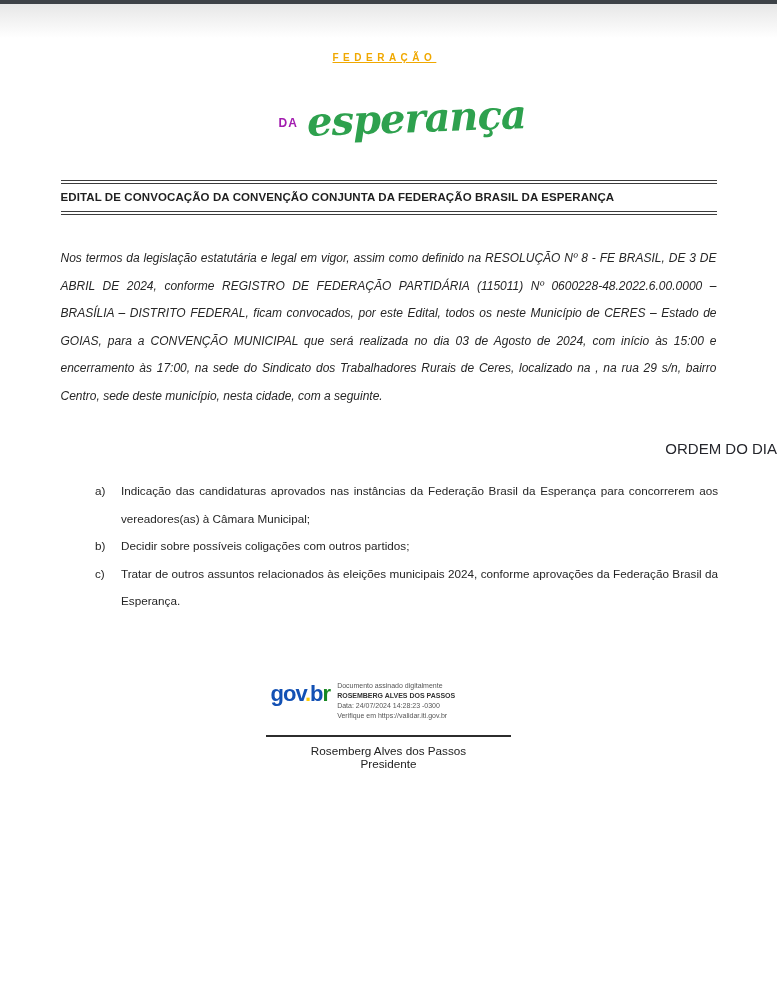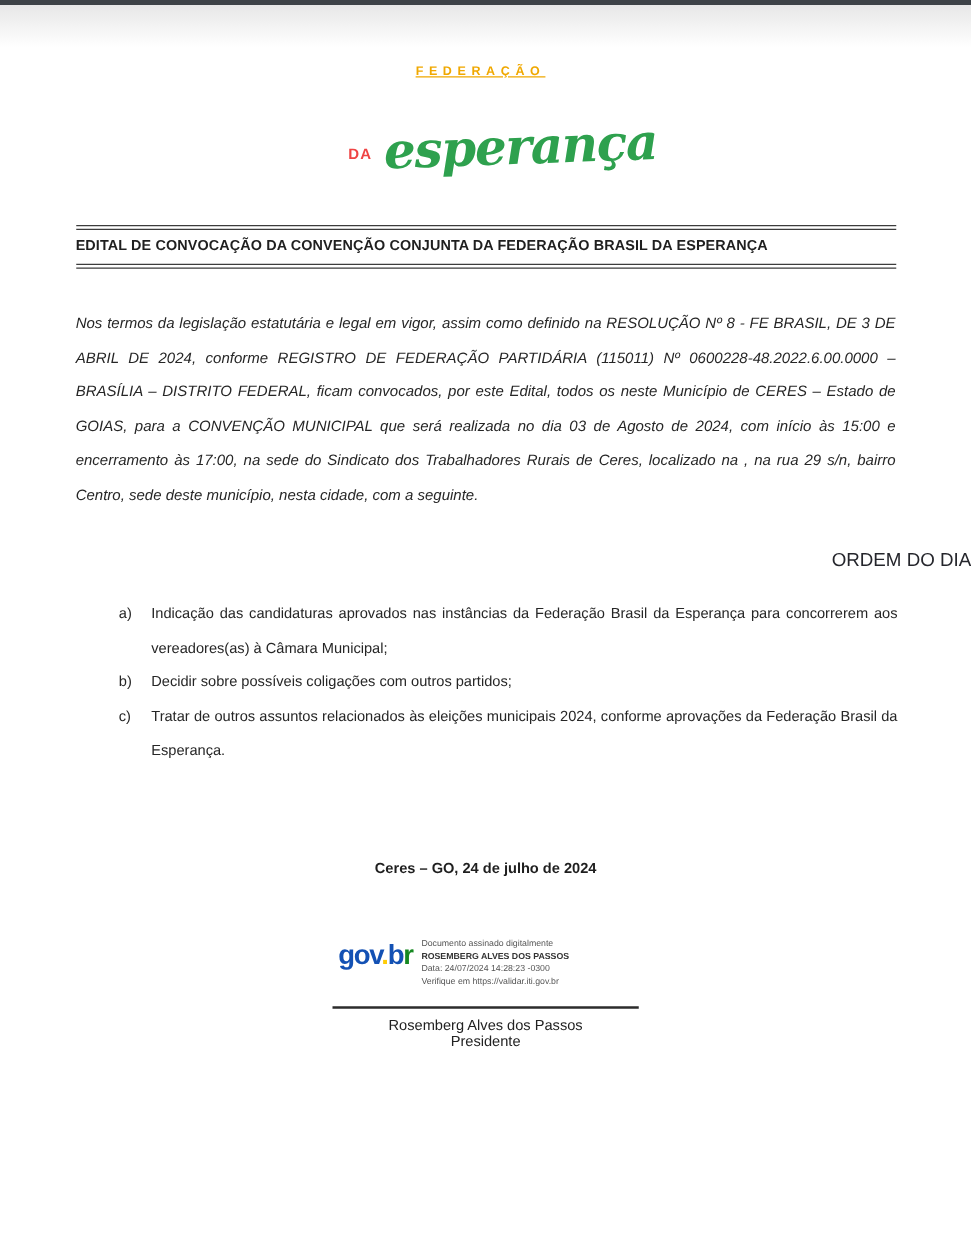--- a/index.html
+++ b/index.html
@@ -18,21 +18,21 @@
     position:absolute; left:66px; top:14px;
     color:#F0A800; font-weight:bold; font-size:10px; letter-spacing:4.5px;text-decoration:underline;
   }
   .logo-brasil {
     position:absolute; left:0px; top:2px; white-space:nowrap;
     color:#D6161D; font-weight:bold; font-size:62px; letter-spacing:-3px;
   }
   .logo-globe { display:inline-block; width:42px; height:42px; vertical-align:-4px; margin:0 1px; }
   .logo-da {
     position:absolute; left:12px; top:78px;
-    color:#ef4444; font-weight:bold; font-size:12px; letter-spacing:1px;
+    color:#a21caf; font-weight:bold; font-size:12px; letter-spacing:1px;
   }
   .logo-esperanca {
     position:absolute; left:40px; top:56px; white-space:nowrap;
     color:#2EA14E; font-size:40px; font-style:italic; font-weight:bold;
     font-family:"DejaVu Serif", serif; transform:rotate(-2deg); letter-spacing:-1px;
   }
 
   
   .title-banner {
     width:656px; margin:36px auto 0;
@@ -97,21 +97,20 @@
     <span class="agenda-label">b)</span>
     <span class="agenda-text">Decidir sobre possíveis coligações com outros partidos;</span>
   </div>
   <div class="agenda-item">
     <span class="agenda-label">c)</span>
     <span class="agenda-text">Tratar de outros assuntos relacionados às eleições municipais 2024, conforme aprovações da Federação Brasil da Esperança.</span>
   </div>
 </div>
 
 <div class="commission">
-  <div>Ceres – GO, 24 de julho de 2024</div>
 </div>
 
 <div class="stamp">
   <div class="stamp-logo"><span class="stamp-gov">gov</span><span class="stamp-dot">.</span><span class="stamp-b">b</span><span class="stamp-r">r</span></div>
   <div class="stamp-text">
     <div>Documento assinado digitalmente</div>
     <div class="stamp-name">ROSEMBERG ALVES DOS PASSOS</div>
     <div>Data: 24/07/2024 14:28:23 -0300</div>
     <div>Verifique em https://validar.iti.gov.br</div>
   </div>

